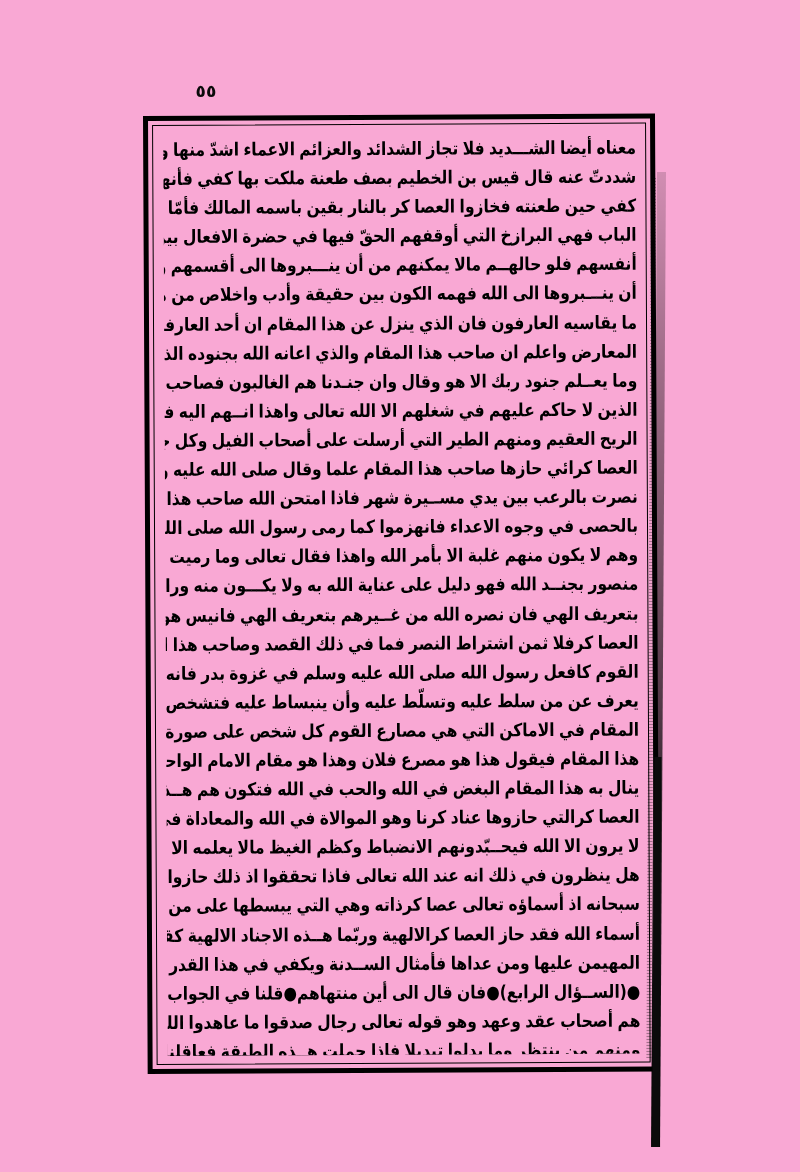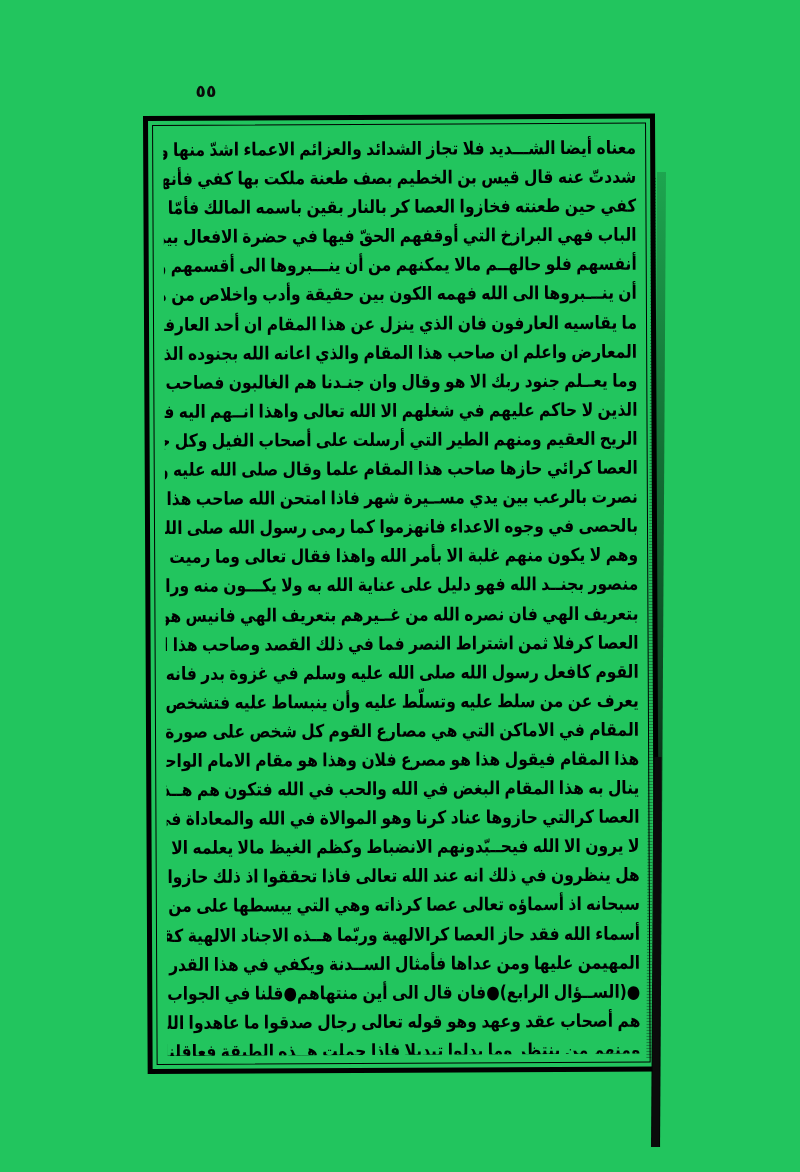--- a/index.html
+++ b/index.html
@@ -9,21 +9,21 @@
     background: #ffffff;
   }
   body {
     font-family: "DejaVu Sans", "Liberation Sans", sans-serif;
   }
 
   .page {
     position: relative;
     width: 800px;
     height: 1172px;
-    background: #22c55e;
+    background: #f9a8d4;
     overflow: hidden;
   }
 
   
   .folio {
     position: absolute;
     top: 83px;
     left: 178px;
     width: 56px;
     text-align: center;

